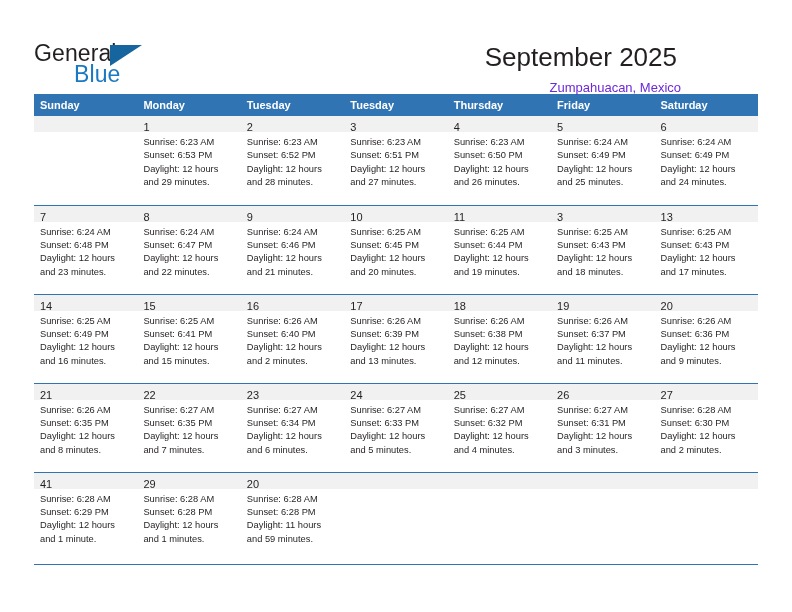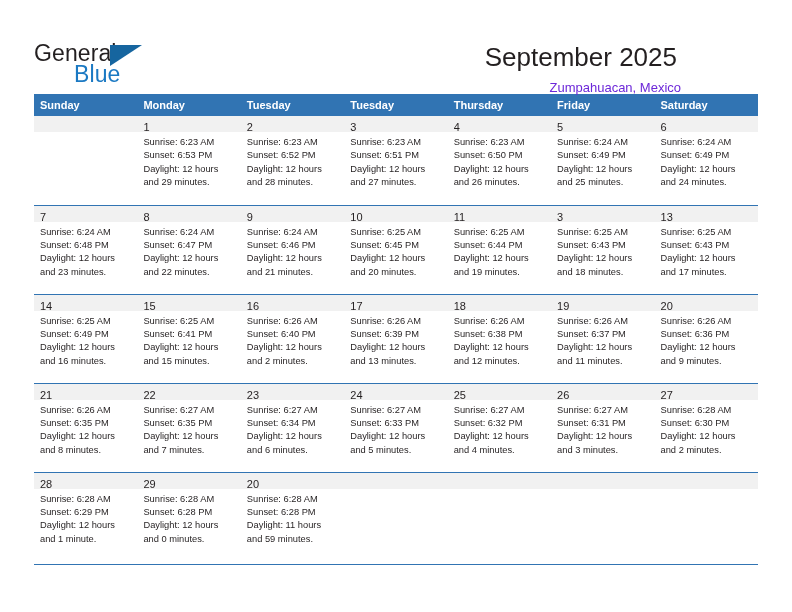--- a/index.html
+++ b/index.html
@@ -498,37 +498,37 @@
                 <p>Sunset: 6:30 PM</p>
                 <p>Daylight: 12 hours</p>
                 <p>and 2 minutes.</p>
               </div>
             </div>
           </td>
         </tr>
         <tr>
           <td>
             <div class="cell">
-              <div class="daynum-strip"><span class="daynum">28</span></div>
+              <div class="daynum-strip"><span class="daynum">41</span></div>
               <div class="cell-body">
                 <p>Sunrise: 6:28 AM</p>
                 <p>Sunset: 6:29 PM</p>
                 <p>Daylight: 12 hours</p>
                 <p>and 1 minute.</p>
               </div>
             </div>
           </td>
           <td>
             <div class="cell">
               <div class="daynum-strip"><span class="daynum">29</span></div>
               <div class="cell-body">
                 <p>Sunrise: 6:28 AM</p>
                 <p>Sunset: 6:28 PM</p>
                 <p>Daylight: 12 hours</p>
-                <p>and 0 minutes.</p>
+                <p>and 1 minutes.</p>
               </div>
             </div>
           </td>
           <td>
             <div class="cell">
               <div class="daynum-strip"><span class="daynum">20</span></div>
               <div class="cell-body">
                 <p>Sunrise: 6:28 AM</p>
                 <p>Sunset: 6:28 PM</p>
                 <p>Daylight: 11 hours</p>

